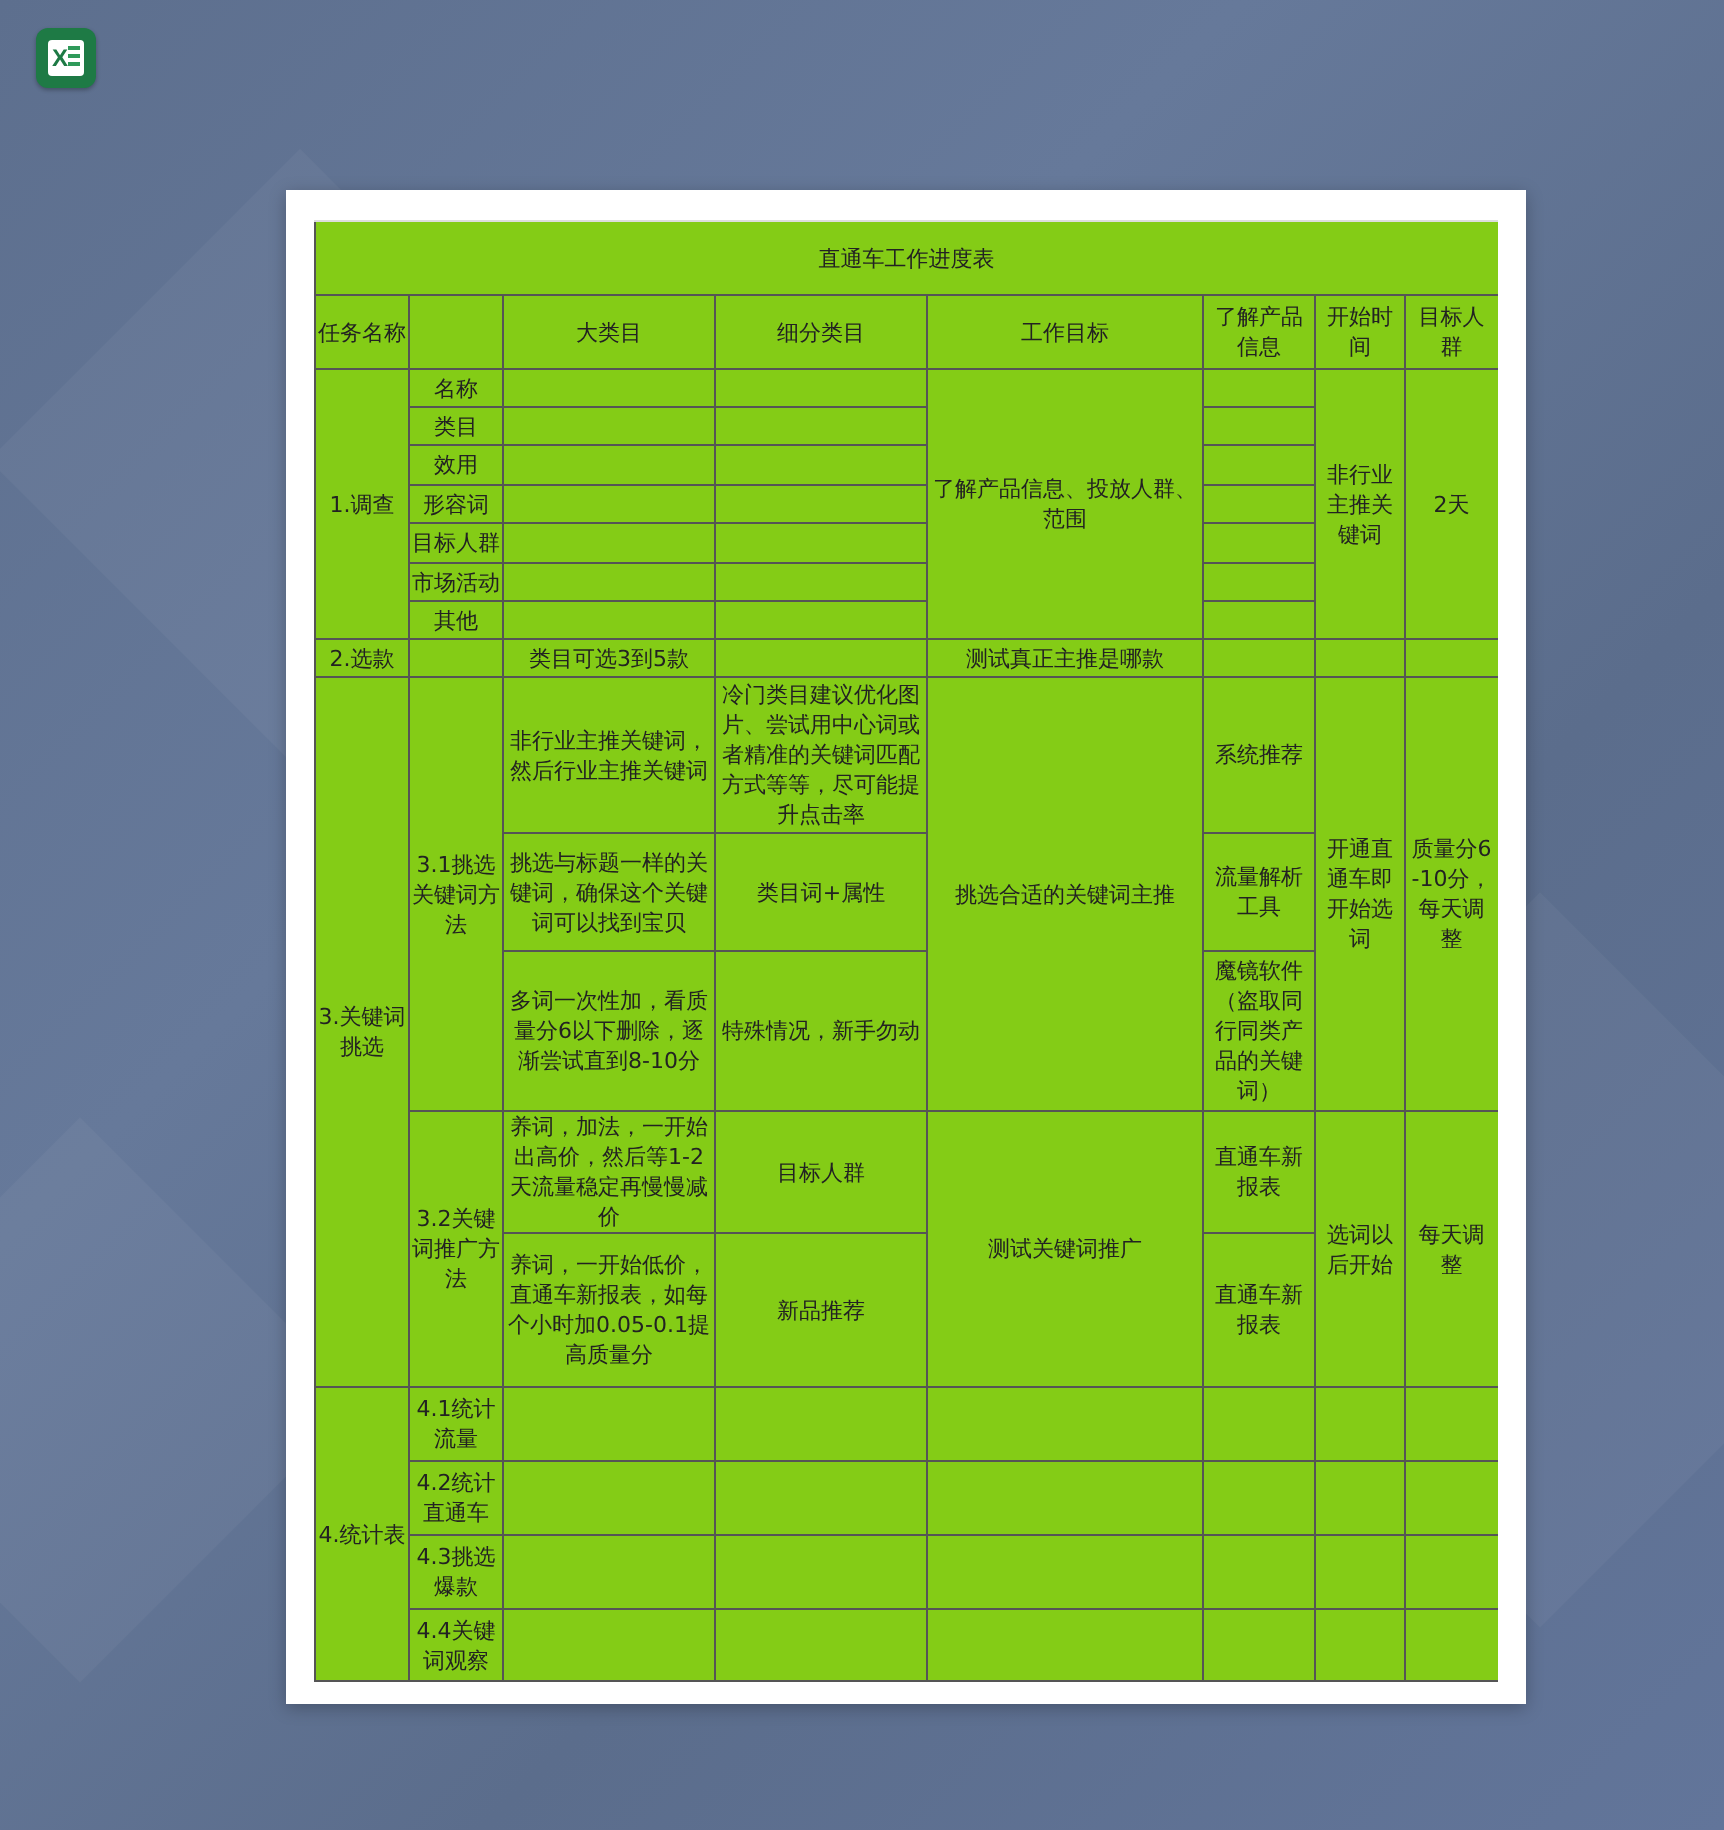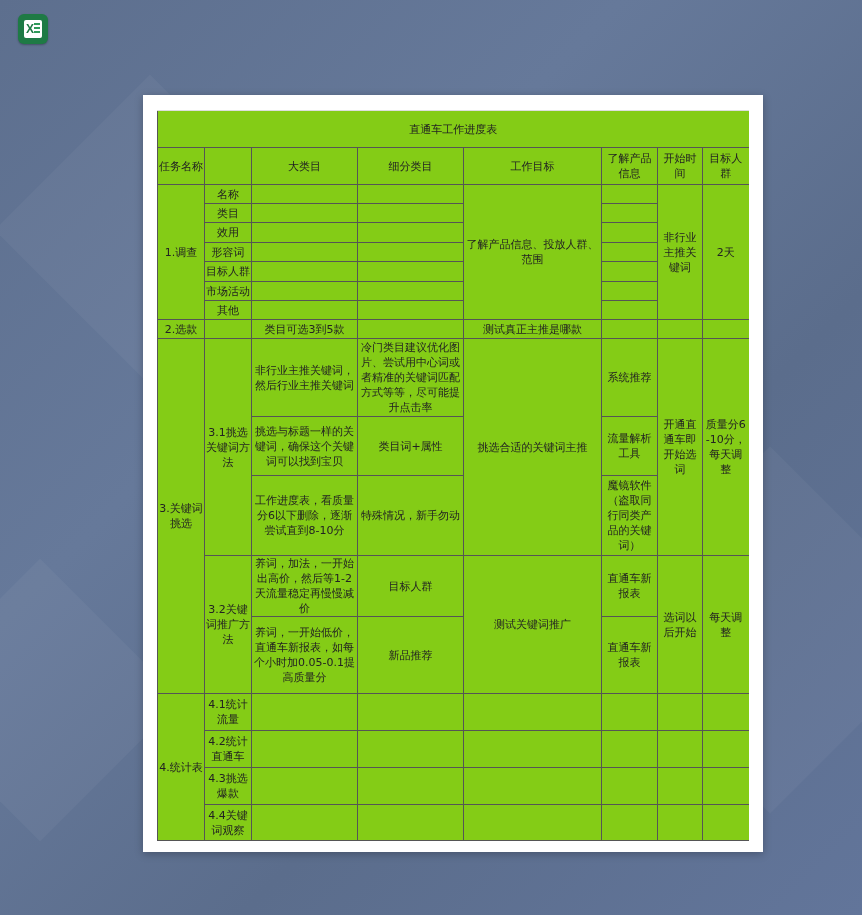--- a/index.html
+++ b/index.html
@@ -148,21 +148,21 @@
     <td>系统推荐</td>
     <td rowspan="3">开通直通车即开始选词</td>
     <td rowspan="3" class="noright">质量分6-10分，每天调整</td>
   </tr>
   <tr style="height:59px">
     <td>挑选与标题一样的关键词，确保这个关键词可以找到宝贝</td>
     <td>类目词+属性</td>
     <td>流量解析工具</td>
   </tr>
   <tr style="height:80px">
-    <td>工作进度表，看质量分6以下删除，逐渐尝试直到8-10分</td>
+    <td>多词一次性加，看质量分6以下删除，逐渐尝试直到8-10分</td>
     <td>特殊情况，新手勿动</td>
     <td>魔镜软件（盗取同行同类产品的关键词）</td>
   </tr>
   <tr style="height:56px">
     <td rowspan="2">3.2关键词推广方法</td>
     <td>养词，加法，一开始出高价，然后等1-2天流量稳定再慢慢减价</td>
     <td>目标人群</td>
     <td rowspan="2">测试关键词推广</td>
     <td>直通车新报表</td>
     <td rowspan="2">选词以后开始</td>

